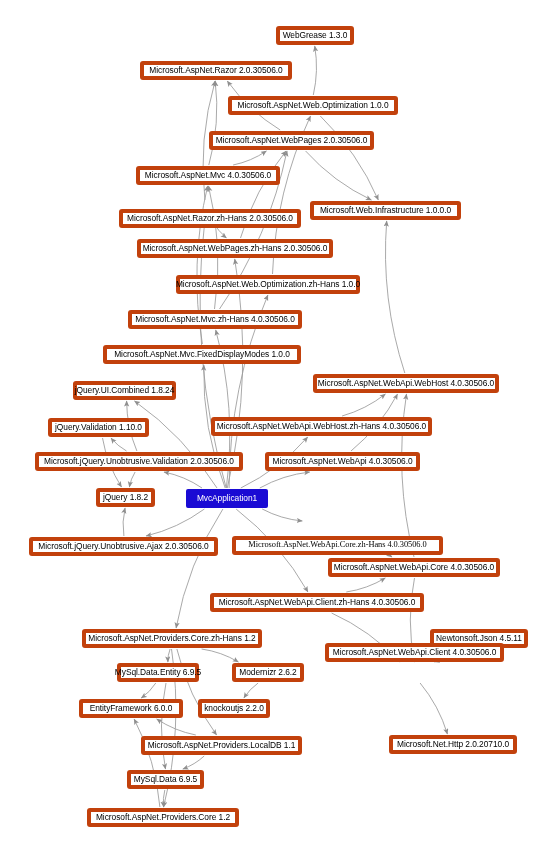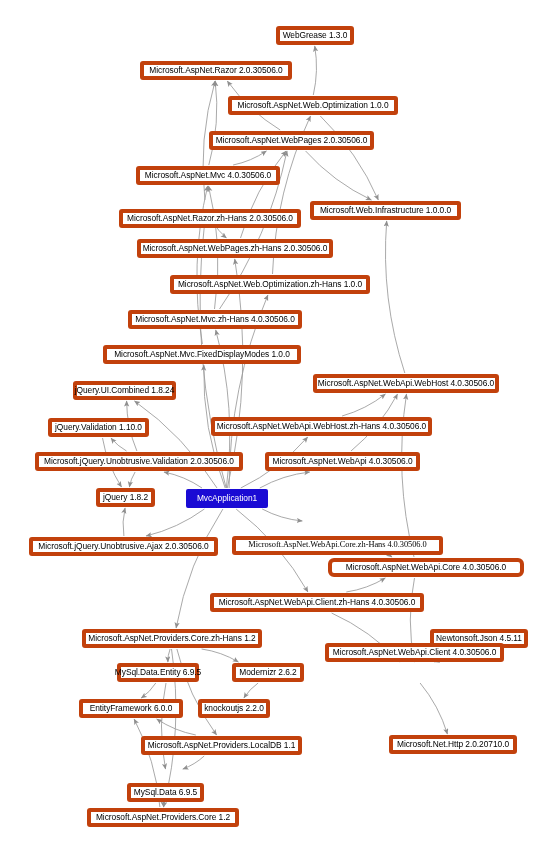--- a/index.html
+++ b/index.html
@@ -122,40 +122,40 @@
   </svg>
   <div id="node-layer">
       <div class="node" style="left: 276px; top: 26px; width: 78px;">WebGrease 1.3.0</div>
       <div class="node" style="left: 140px; top: 61px; width: 152px;">Microsoft.AspNet.Razor 2.0.30506.0</div>
       <div class="node" style="left: 228px; top: 96px; width: 170px;">Microsoft.AspNet.Web.Optimization 1.0.0</div>
       <div class="node" style="left: 209px; top: 131px; width: 165px;">Microsoft.AspNet.WebPages 2.0.30506.0</div>
       <div class="node" style="left: 136px; top: 166px; width: 144px;">Microsoft.AspNet.Mvc 4.0.30506.0</div>
       <div class="node" style="left: 310px; top: 201px; width: 151px;">Microsoft.Web.Infrastructure 1.0.0.0</div>
       <div class="node" style="left: 119px; top: 201px; width: 182px; margin-top: 8px;">Microsoft.AspNet.Razor.zh-Hans 2.0.30506.0</div>
       <div class="node" style="left: 137px; top: 239px; width: 196px;">Microsoft.AspNet.WebPages.zh-Hans 2.0.30506.0</div>
-      <div class="node" style="left: 170px; top: 275px; width: 200px;">Microsoft.AspNet.Web.Optimization.zh-Hans 1.0.0</div>
+      <div class="node" style="left: 176px; top: 275px; width: 184px;">Microsoft.AspNet.Web.Optimization.zh-Hans 1.0.0</div>
       <div class="node" style="left: 128px; top: 310px; width: 174px;">Microsoft.AspNet.Mvc.zh-Hans 4.0.30506.0</div>
       <div class="node" style="left: 103px; top: 345px; width: 198px;">Microsoft.AspNet.Mvc.FixedDisplayModes 1.0.0</div>
       <div class="node" style="left: 313px; top: 374px; width: 186px;">Microsoft.AspNet.WebApi.WebHost 4.0.30506.0</div>
       <div class="node" style="left: 73px; top: 381px; width: 103px;">jQuery.UI.Combined 1.8.24</div>
       <div class="node" style="left: 211px; top: 417px; width: 221px;">Microsoft.AspNet.WebApi.WebHost.zh-Hans 4.0.30506.0</div>
       <div class="node" style="left: 48px; top: 418px; width: 101px;">jQuery.Validation 1.10.0</div>
       <div class="node" style="left: 35px; top: 452px; width: 208px;">Microsoft.jQuery.Unobtrusive.Validation 2.0.30506.0</div>
       <div class="node" style="left: 265px; top: 452px; width: 155px;">Microsoft.AspNet.WebApi 4.0.30506.0</div>
       <div class="node" style="left: 96px; top: 488px; width: 59px;">jQuery 1.8.2</div>
       <div class="node root" style="left: 186px; top: 489px; width: 82px;">MvcApplication1</div>
       <div class="node" style="left: 29px; top: 537px; width: 189px;">Microsoft.jQuery.Unobtrusive.Ajax 2.0.30506.0</div>
       <div class="node" style="left: 232px; top: 536px; width: 211px; font-family: Liberation Serif, serif;">Microsoft.AspNet.WebApi.Core.zh-Hans 4.0.30506.0</div>
-      <div class="node" style="left: 328px; top: 558px; width: 196px; border-radius: 6px;">Microsoft.AspNet.WebApi.Core 4.0.30506.0</div>
+      <div class="node" style="left: 328px; top: 558px; width: 172px;">Microsoft.AspNet.WebApi.Core 4.0.30506.0</div>
       <div class="node" style="left: 210px; top: 593px; width: 214px;">Microsoft.AspNet.WebApi.Client.zh-Hans 4.0.30506.0</div>
       <div class="node" style="left: 82px; top: 629px; width: 180px;">Microsoft.AspNet.Providers.Core.zh-Hans 1.2</div>
       <div class="node" style="left: 430px; top: 629px; width: 98px;">Newtonsoft.Json 4.5.11</div>
       <div class="node" style="left: 117px; top: 663px; width: 82px;">MySql.Data.Entity 6.9.5</div>
       <div class="node" style="left: 232px; top: 663px; width: 72px;">Modernizr 2.6.2</div>
       <div class="node" style="left: 325px; top: 643px; width: 179px;">Microsoft.AspNet.WebApi.Client 4.0.30506.0</div>
       <div class="node" style="left: 79px; top: 699px; width: 104px;">EntityFramework 6.0.0</div>
       <div class="node" style="left: 198px; top: 699px; width: 72px;">knockoutjs 2.2.0</div>
       <div class="node" style="left: 141px; top: 736px; width: 161px;">Microsoft.AspNet.Providers.LocalDB 1.1</div>
       <div class="node" style="left: 389px; top: 735px; width: 128px;">Microsoft.Net.Http 2.0.20710.0</div>
-      <div class="node" style="left: 127px; top: 770px; width: 77px; margin-top: 13px;">MySql.Data 6.9.5</div>
+      <div class="node" style="left: 127px; top: 770px; width: 77px;">MySql.Data 6.9.5</div>
       <div class="node" style="left: 87px; top: 808px; width: 152px; text-align: right;">Microsoft.AspNet.Providers.Core 1.2</div>
     </div>
 </div>
 
 </body></html>

